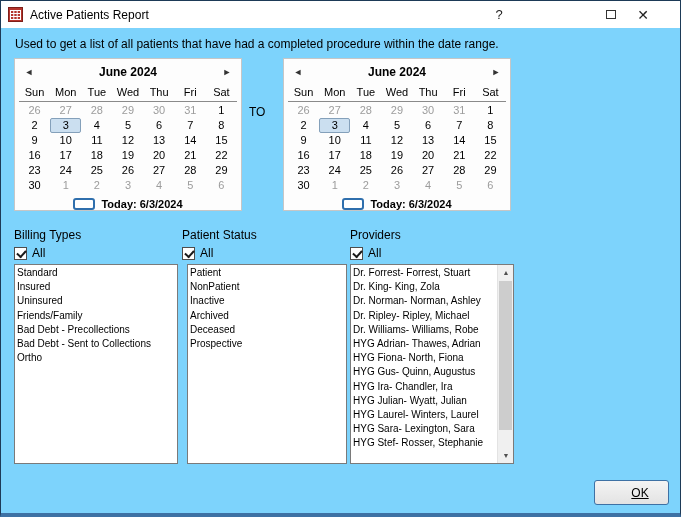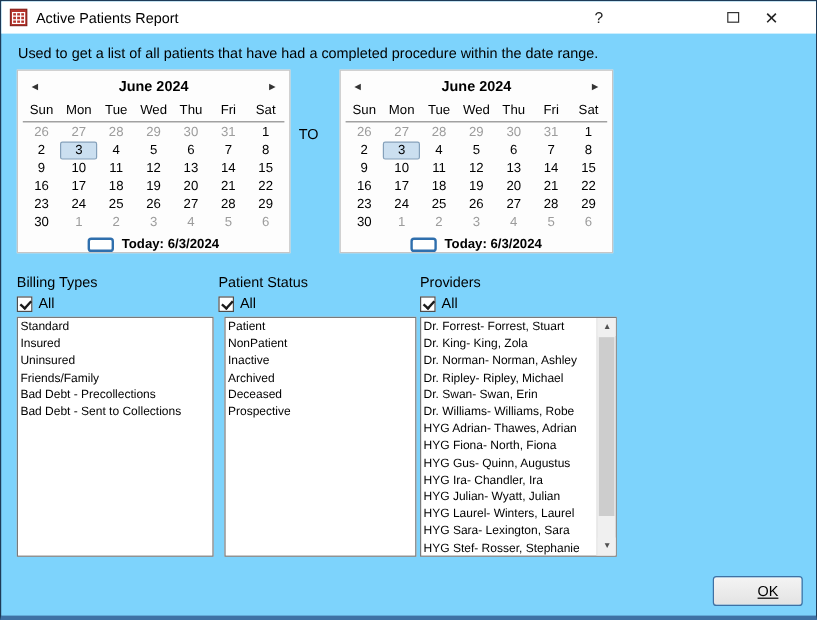--- a/index.html
+++ b/index.html
@@ -305,39 +305,39 @@
   </div>
 
   <div class="listbox box-billing">
     <div class="list-items">
         <div class="list-item">Standard</div>
         <div class="list-item">Insured</div>
         <div class="list-item">Uninsured</div>
         <div class="list-item">Friends/Family</div>
         <div class="list-item">Bad Debt - Precollections</div>
         <div class="list-item">Bad Debt - Sent to Collections</div>
+        <div class="list-item">Ortho</div>
       </div>
   </div>
   <div class="listbox box-status">
     <div class="list-items">
         <div class="list-item">Patient</div>
         <div class="list-item">NonPatient</div>
         <div class="list-item">Inactive</div>
         <div class="list-item">Archived</div>
         <div class="list-item">Deceased</div>
         <div class="list-item">Prospective</div>
       </div>
   </div>
   <div class="listbox box-providers">
     <div class="list-items">
         <div class="list-item">Dr. Forrest- Forrest, Stuart</div>
         <div class="list-item">Dr. King- King, Zola</div>
         <div class="list-item">Dr. Norman- Norman, Ashley</div>
         <div class="list-item">Dr. Ripley- Ripley, Michael</div>
-        <div class="list-item">Dr. Swan- Swan, Erin</div>
         <div class="list-item">Dr. Williams- Williams, Robe</div>
         <div class="list-item">HYG Adrian- Thawes, Adrian</div>
         <div class="list-item">HYG Fiona- North, Fiona</div>
         <div class="list-item">HYG Gus- Quinn, Augustus</div>
         <div class="list-item">HYG Ira- Chandler, Ira</div>
         <div class="list-item">HYG Julian- Wyatt, Julian</div>
         <div class="list-item">HYG Laurel- Winters, Laurel</div>
         <div class="list-item">HYG Sara- Lexington, Sara</div>
         <div class="list-item">HYG Stef- Rosser, Stephanie</div>
       </div>

